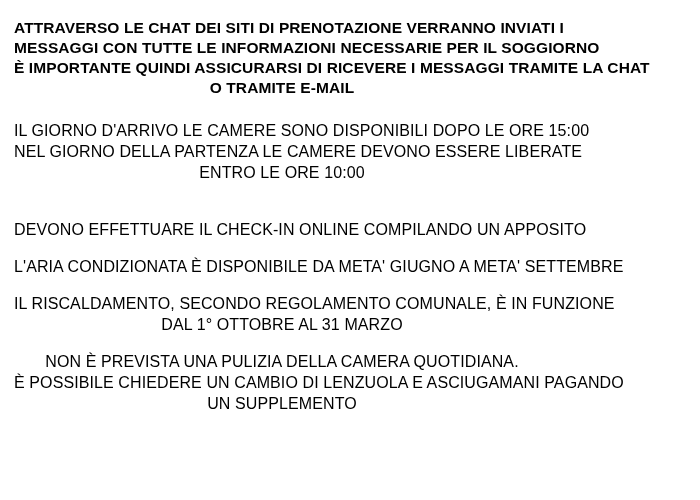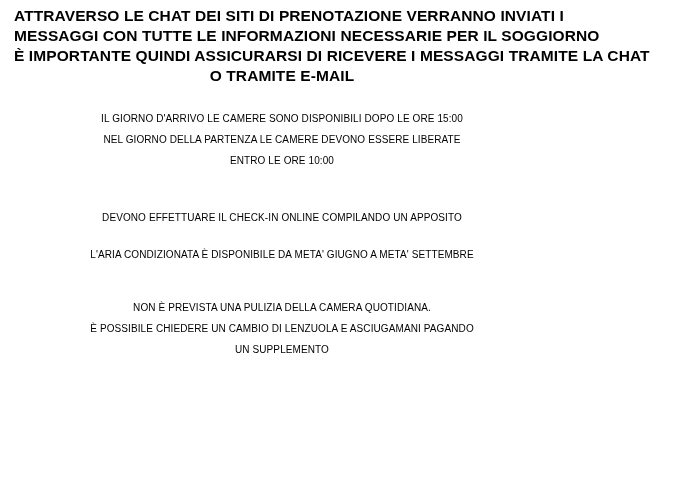--- a/index.html
+++ b/index.html
@@ -11,42 +11,42 @@
     width: 700px;
     height: 500px;
     overflow: hidden;
     font-family: "Liberation Sans", sans-serif;
     color: #000000;
   }
   .page {
     width: 564px;
     height: 500px;
     box-sizing: border-box;
-    padding: 6px 14px 0 14px;
+    padding: 18px 14px 0 14px;
     display: block;
   }
   .block {
     text-align: center;
     text-transform: uppercase;
   }
   .block .line {
     display: block;
     white-space: nowrap;
   }
   
   .heading {
     font-weight: bold;
     font-size: 15.5px;
     line-height: 20px;
     letter-spacing: 0.1px;
   }
   
   .body-block {
     font-weight: normal;
-    font-size: 10px;
+    font-size: 16px;
     line-height: 21px;
     letter-spacing: 0.1px;
   }
   .gap-lg { height: 22px; }
   .gap-md { height: 18px; }
   .gap-sm { height: 16px; }
 </style>
 </head>
 <body>
 
@@ -77,20 +77,24 @@
   </div>
 
   <div class="gap-sm"></div>
 
   <div class="block body-block">
     <span class="line">L'ARIA CONDIZIONATA È DISPONIBILE DA META' GIUGNO A META' SETTEMBRE</span>
   </div>
 
   <div class="gap-sm"></div>
 
+  <div class="block body-block">
+    <span class="line">IL RISCALDAMENTO, SECONDO REGOLAMENTO COMUNALE, È IN FUNZIONE</span>
+    <span class="line">DAL 1° OTTOBRE AL 31 MARZO</span>
+  </div>
 
   <div class="gap-sm"></div>
 
   <div class="block body-block">
     <span class="line">NON È PREVISTA UNA PULIZIA DELLA CAMERA QUOTIDIANA.</span>
     <span class="line">È POSSIBILE CHIEDERE UN CAMBIO DI LENZUOLA E ASCIUGAMANI PAGANDO</span>
     <span class="line">UN SUPPLEMENTO</span>
   </div>
 
 </div>

